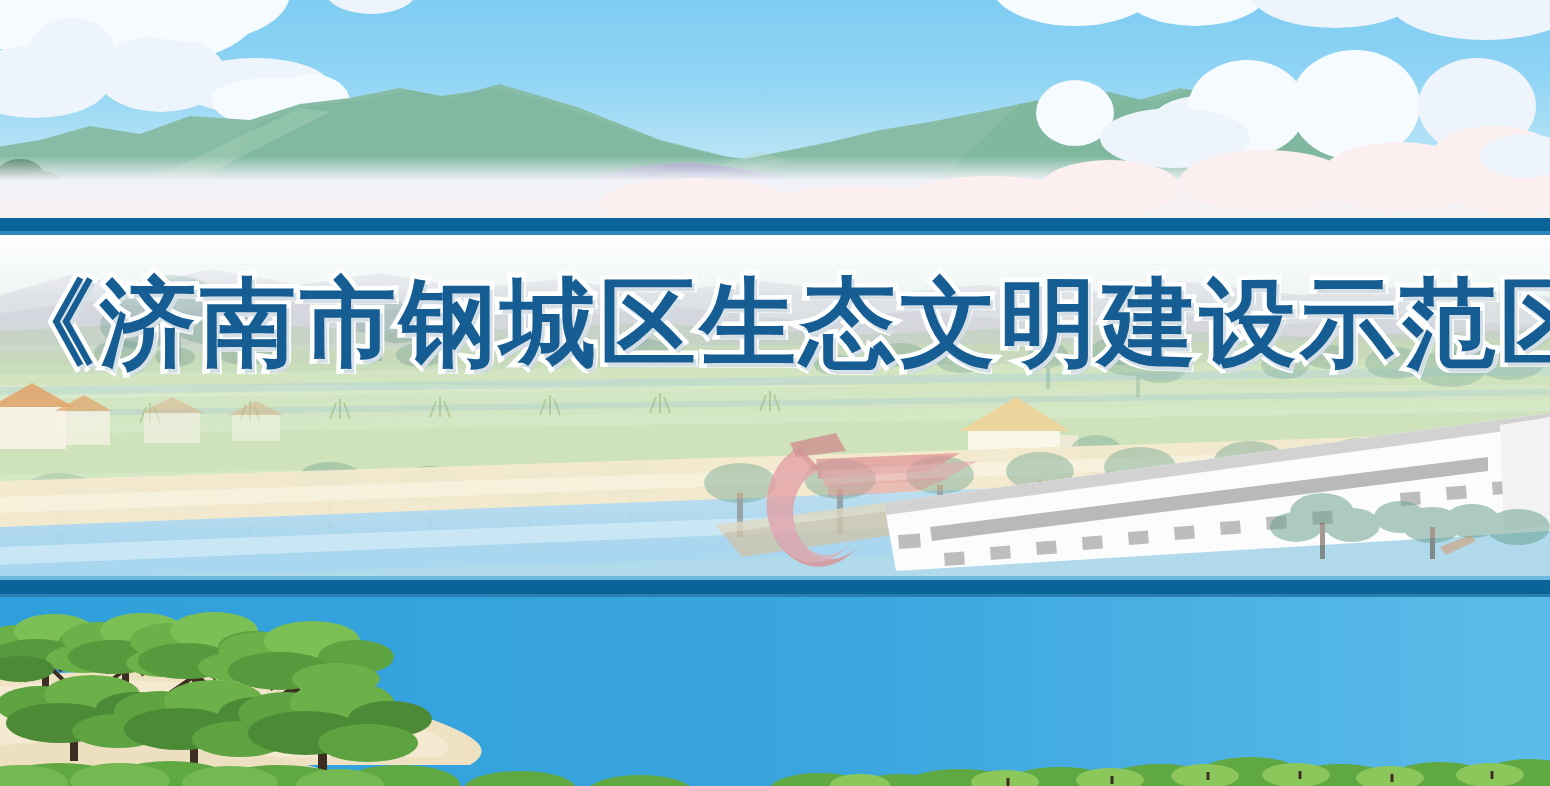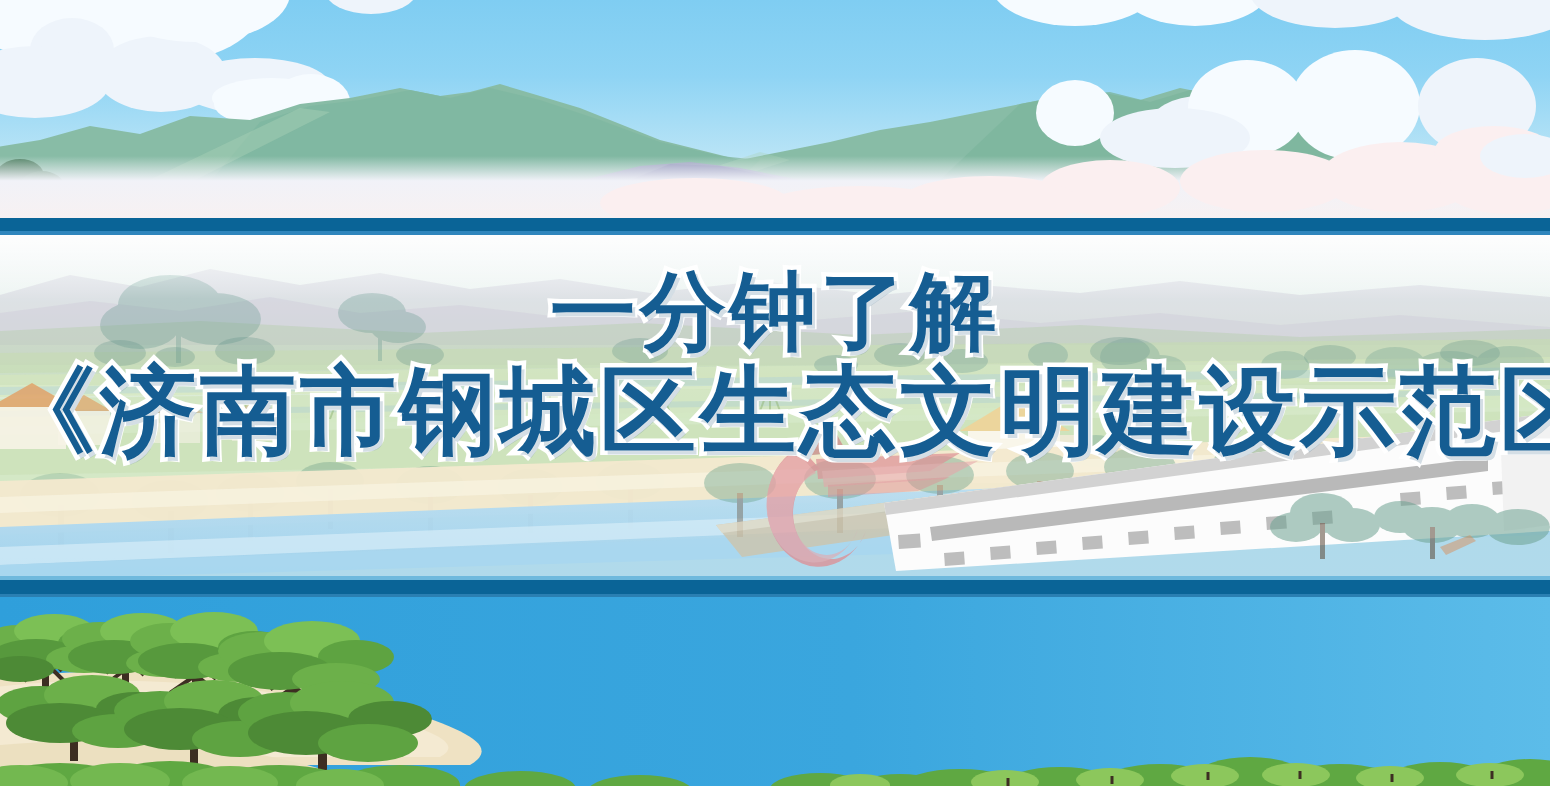--- a/index.html
+++ b/index.html
@@ -498,17 +498,16 @@
           <path d="M1112 187 v-8"></path>
           <path d="M1208 183 v-8"></path>
         <path d="M1300 182 v-8"></path>
           <path d="M1392 185 v-8"></path>
           <path d="M1492 182 v-8"></path>
       </g>
     </svg>
   </div>
 
   <div class="title-wrap">
-    <span class="tline tline-1">一分钟了解</span>
     <span class="tline tline-2">《济南市钢城区生态文明建设示范区规划</span>
   </div>
 
 </div>
 
 </body></html>

